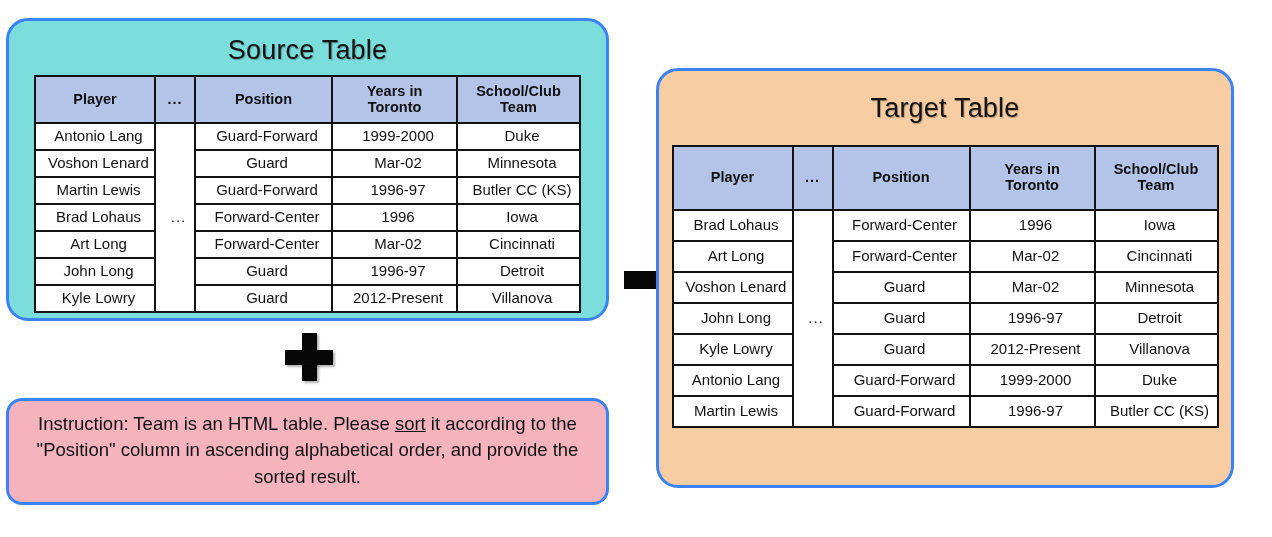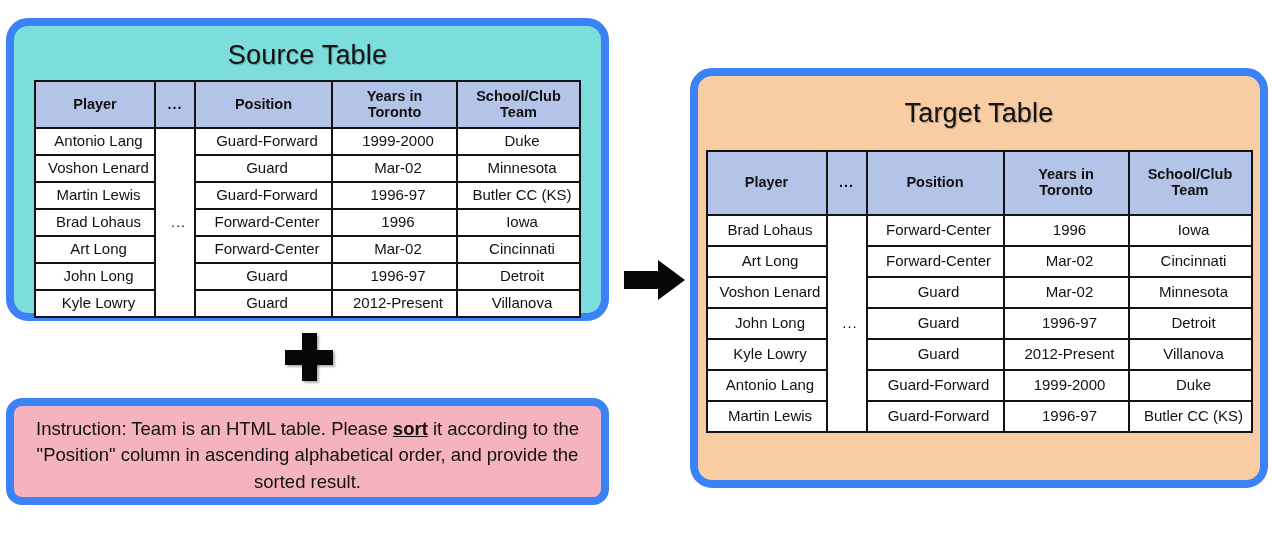--- a/index.html
+++ b/index.html
@@ -11,31 +11,31 @@
     width: 1272px;
     height: 537px;
     position: relative;
     font-family: "Liberation Sans", sans-serif;
     overflow: hidden;
   }
 
   
   .panel {
     position: absolute;
-    border: 8px solid #3b82f6;
+    border: 3px solid #3b82f6;
     border-radius: 22px;
     box-sizing: border-box;
   }
   #source-panel {
     left: 6px;  top: 18px;
     width: 603px; height: 303px;
     background: #7BDDDC;
   }
   #target-panel {
-    left: 690px; top: 68px;
+    left: 656px; top: 68px;
     width: 578px; height: 420px;
     background: #F8CDA4;
   }
   #instruction-panel {
     left: 6px; top: 398px;
     width: 603px; height: 107px;
     background: #F5B3BE;
     border-radius: 16px;
   }
 
@@ -101,21 +101,21 @@
 
   
   #instruction-text {
     margin: 0;
     padding: 10px 20px 0 20px;
     text-align: center;
     font-size: 18.5px;
     line-height: 1.42;
     color: #121212;
   }
-  #instruction-text b { font-weight: bold; text-decoration: underline; margin-top: 32px; }
+  #instruction-text b { font-weight: normal; text-decoration: underline; margin-top: 32px; }
 
   
   #plus-sign {
     position: absolute;
     left: 283px; top: 331px;
     width: 52px; height: 52px;
   }
   #plus-sign::before, #plus-sign::after {
     content: "";
     position: absolute;

